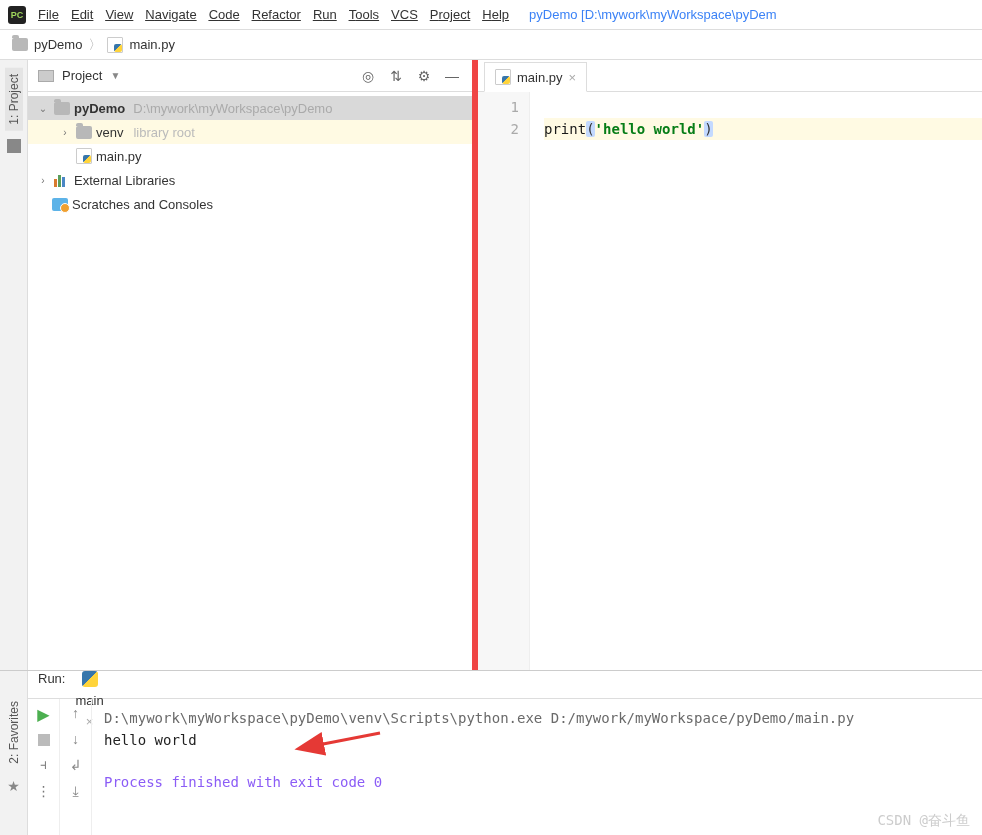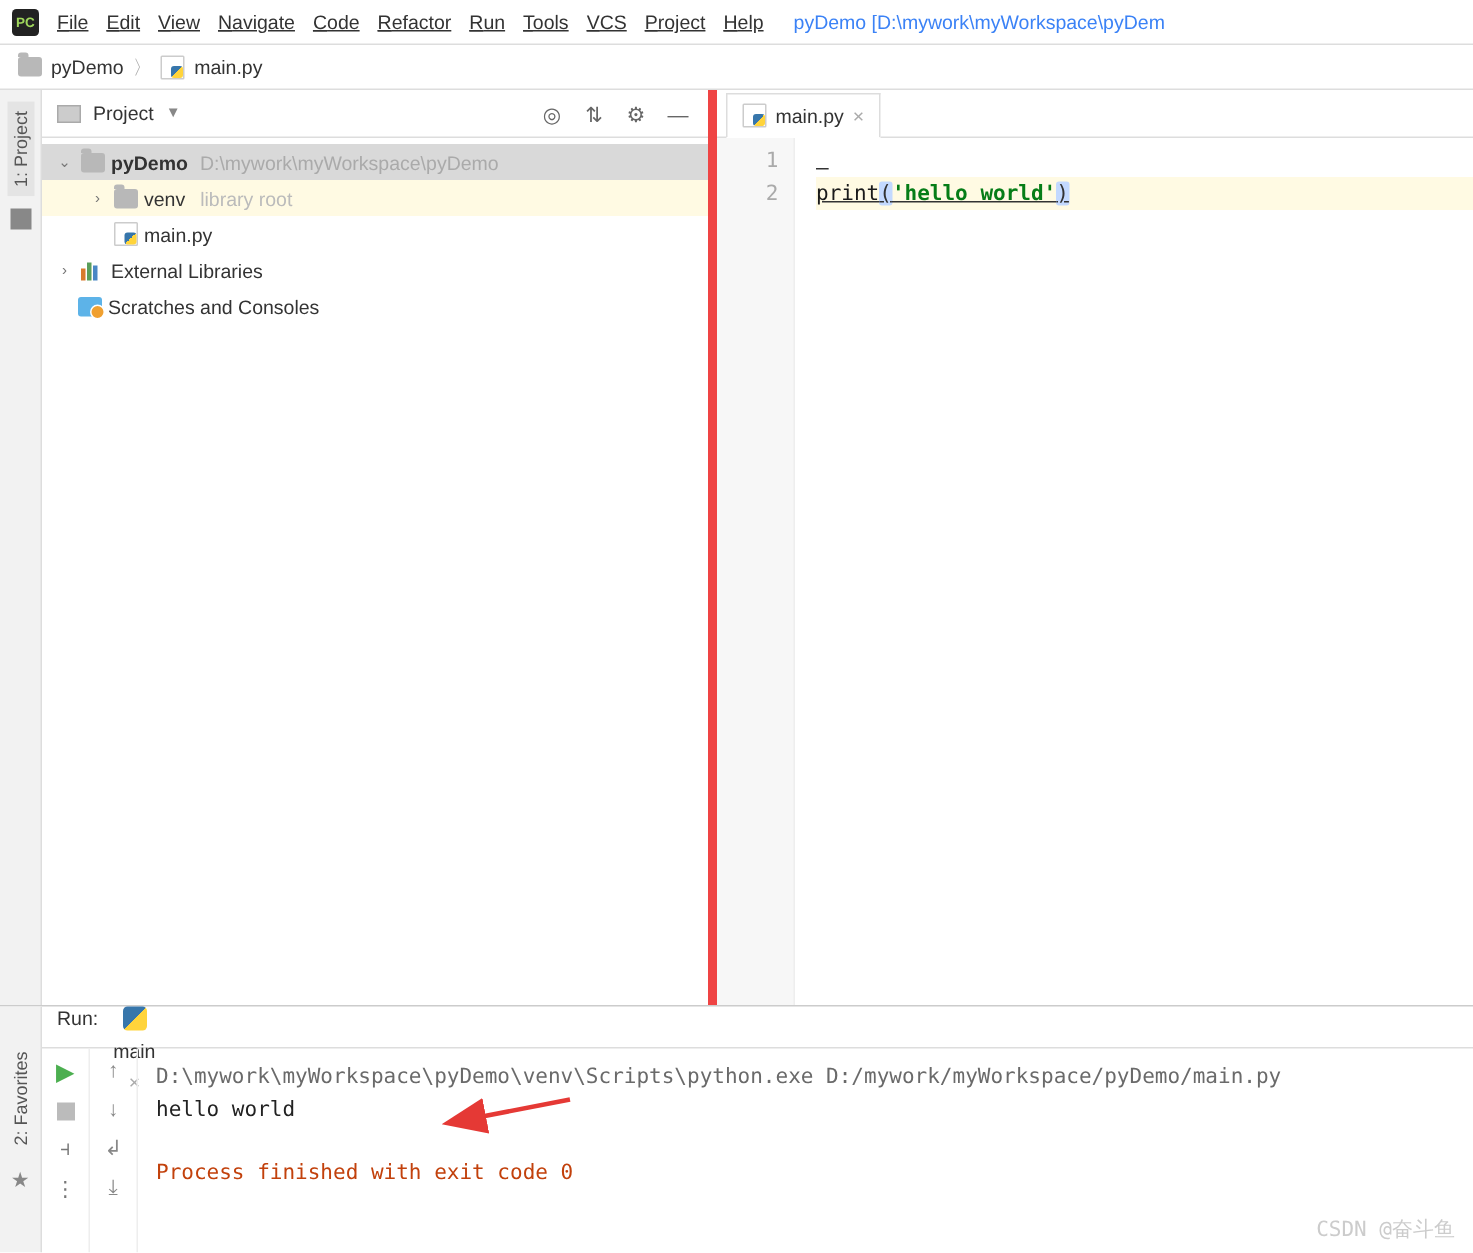--- a/index.html
+++ b/index.html
@@ -44,21 +44,21 @@
 .tree-row .scratch-icon::after { content: ''; position: absolute; bottom: -2px; right: -2px; width: 8px; height: 8px; background: #f0a030; border-radius: 50%; border: 1px solid #fff; }
 .tree-row .bold { font-weight: bold; }
 .tree-row .path { color: #aaa; margin-left: 4px; }
 .tree-row .hint { color: #bbb; margin-left: 6px; }
 .editor-panel { flex: 1; display: flex; flex-direction: column; }
 .editor-tabs { height: 32px; display: flex; align-items: flex-end; border-bottom: 1px solid #ddd; padding-left: 6px; }
 .editor-tab { display: flex; align-items: center; gap: 6px; padding: 6px 10px; border: 1px solid #ddd; border-bottom: 1px solid #fff; margin-bottom: -1px; background: #fff; cursor: default; }
 .editor-tab .close { color: #aaa; font-size: 13px; }
 .editor-body { flex: 1; display: flex; font-family: "Consolas", monospace; font-size: 14px; }
 .gutter { width: 52px; background: #f7f7f7; border-right: 1px solid #eee; color: #aaa; text-align: right; padding: 4px 10px 0 0; line-height: 22px; }
-.code { flex: 1; padding: 4px 0 0 14px; line-height: 22px; text-decoration: underline; }
+.code { flex: 1; padding: 4px 0 0 14px; line-height: 22px; }
 .code-line { white-space: pre; }
 .code-line.hl { background: #fffae3; }
 .kw { color: #1a1a1a; }
 .paren-hl { background: #c3d9ff; border-radius: 2px; }
 .str { color: #067d17; font-weight: bold; }
 .run-panel { height: 165px; border-top: 1px solid #ccc; display: flex; }
 .run-left-gutter { width: 28px; background: #f2f2f2; border-right: 1px solid #ddd; display: flex; flex-direction: column; align-items: center; padding-top: 24px; gap: 8px; }
 .run-left-gutter .vert-tab { writing-mode: vertical-rl; transform: rotate(180deg); font-size: 12px; padding: 6px 2px; color: #555; }
 .run-left-gutter .star { color: #888; font-size: 14px; }
 .run-main { flex: 1; display: flex; flex-direction: column; }
@@ -68,21 +68,21 @@
 .pylogo { width: 16px; height: 16px; background: linear-gradient(135deg, #3776ab 50%, #ffd43b 50%); border-radius: 3px; }
 .run-body { flex: 1; display: flex; }
 .run-tools-col { width: 32px; display: flex; flex-direction: column; align-items: center; padding-top: 6px; gap: 10px; border-right: 1px solid #eee; }
 .run-tools-col .play { color: #4caf50; font-size: 16px; }
 .run-tools-col .stop { width: 12px; height: 12px; background: #bbb; }
 .run-tools-col .ico { color: #777; font-size: 14px; }
 .run-nav-col { width: 32px; display: flex; flex-direction: column; align-items: center; padding-top: 6px; gap: 10px; border-right: 1px solid #eee; color: #888; font-size: 14px; }
 .console { flex: 1; padding: 8px 12px; font-family: "Consolas", monospace; font-size: 14px; line-height: 22px; position: relative; }
 .console .cmd { color: #6a6a6a; }
 .console .out { color: #222; }
-.console .exitmsg { color: #c2410c; margin-top: 20px; }
+.console .exitmsg { color: #8b5cf6; margin-top: 20px; }
 .arrow { position: absolute; left: 220px; top: 30px; }
 .arrow svg { overflow: visible; }
 .watermark { position: absolute; right: 12px; bottom: 4px; color: #ccc; font-size: 14px; }
 </style>
 </head>
 <body>
 
 <div class="menubar">
   <div class="logo">PC</div>
   <span class="menu-item"><u>File</u></span>

